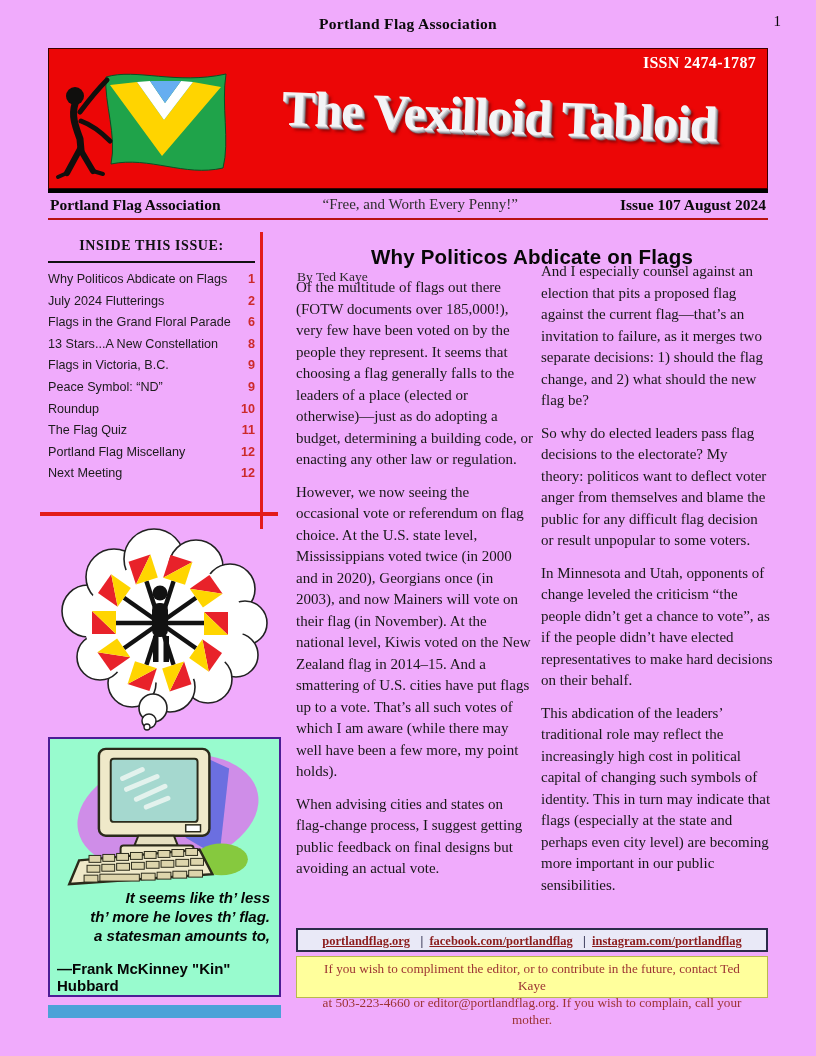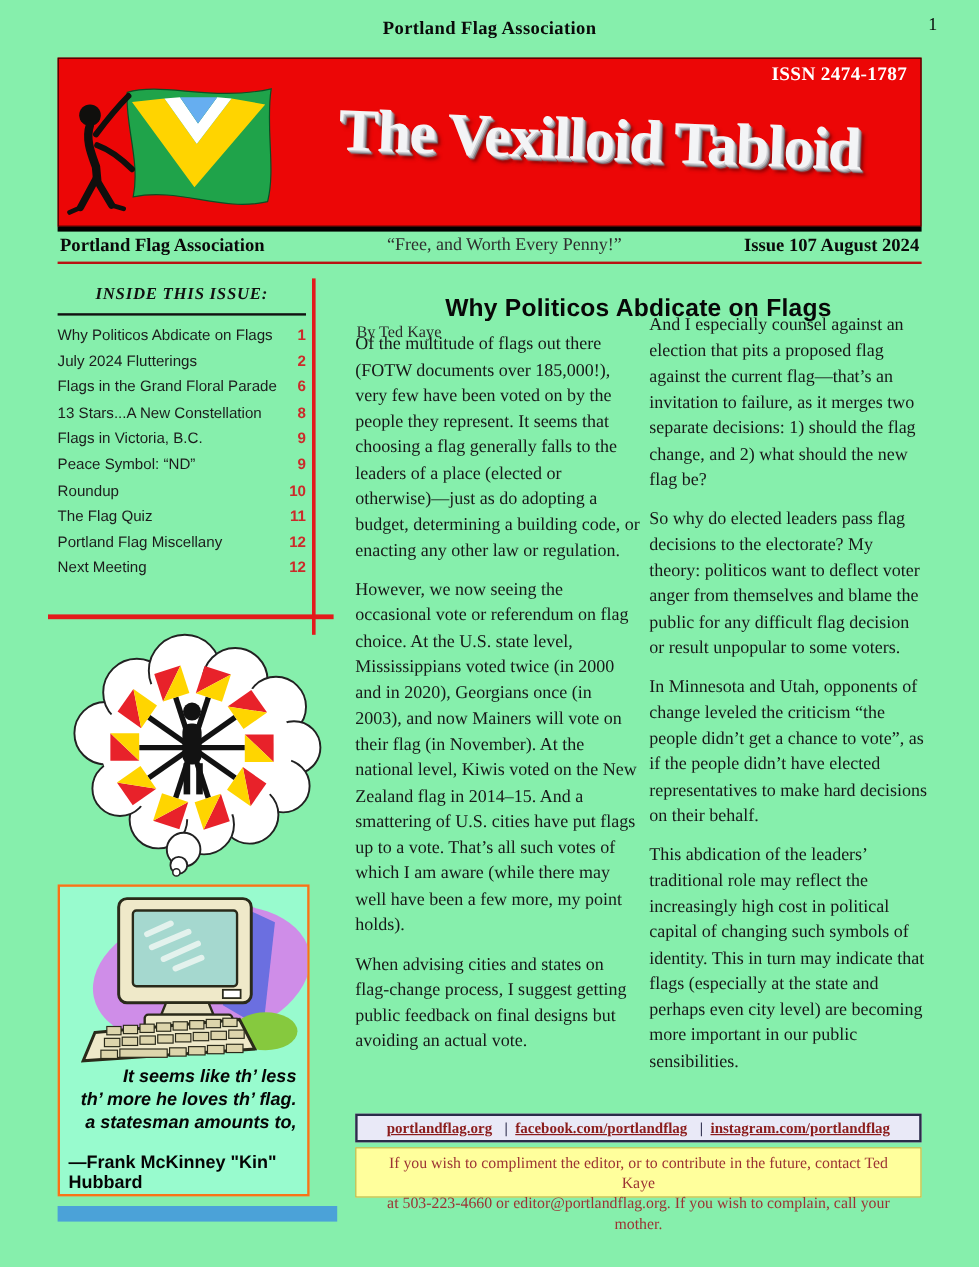--- a/index.html
+++ b/index.html
@@ -1,16 +1,16 @@
 <!DOCTYPE html>
 <html><head>
 <meta charset="utf-8">
 <style>
   html,body{margin:0;padding:0;background:#fff;}
-  .page{position:relative;width:816px;height:1056px;background:#86efac;overflow:hidden;
+  .page{position:relative;width:816px;height:1056px;background:#f0abfc;overflow:hidden;
         font-family:"Liberation Serif","DejaVu Serif",serif;color:#161616;}
 
   
   .top-header{position:absolute;left:48px;top:15px;width:720px;text-align:center;}
   .header-title{font-weight:bold;font-size:15.5px;letter-spacing:.3px;color:#0a0a0a;}
   .page-number{position:absolute;right:-13px;top:-2px;font-size:15px;color:#0a0a0a;}
 
   
   .masthead{position:absolute;left:48px;top:48px;width:720px;height:141px;background:#ec0606;border:1px solid #3a0000;box-sizing:border-box;}
   .issn{position:absolute;top:5px;right:11px;color:#ffffff;font-weight:bold;font-size:16px;letter-spacing:.3px;}
@@ -22,34 +22,34 @@
 
   
   .subheader{position:absolute;left:48px;top:189px;width:720px;height:31px;box-sizing:border-box;
     border-top:4px solid #000;border-bottom:2px solid #b81212;
     display:flex;align-items:center;justify-content:space-between;padding:1px 2px 3px;}
   .sub-left,.sub-right{font-weight:bold;font-size:15.5px;color:#0a0a0a;}
   .sub-center{font-size:15px;color:#2e2e2e;}
 
   
   .toc{position:absolute;left:48px;top:238px;width:207px;}
-  .toc-heading{text-align:center;font-weight:bold;font-size:14px;letter-spacing:.6px;color:#111;font-style:italic;}
+  .toc-heading{text-align:center;font-weight:bold;font-size:14px;letter-spacing:.6px;color:#111;}
   .toc-rule{border-top:2.5px solid #111;margin:7px 0 6px;}
   .toc-item{display:flex;justify-content:space-between;align-items:baseline;
     font-family:"Liberation Sans","DejaVu Sans",sans-serif;font-size:12.6px;line-height:21.6px;color:#1c1c1c;}
   .toc-page{color:#cc2a2a;font-weight:bold;font-size:12.6px;}
   .v-red-line{position:absolute;left:260px;top:232px;width:3px;height:297px;background:#e31b1b;}
   .h-red-line{position:absolute;left:40px;top:512px;width:238px;height:4px;background:#e31b1b;}
 
   
   .bubble-svg{position:absolute;left:52px;top:526px;width:222px;height:210px;}
 
   
-  .quote-card{position:absolute;left:48px;top:737px;width:210px;height:260px;background:#98fbce;
-    border:2px solid #f97316;box-sizing:border-box;overflow:hidden;}
+  .quote-card{position:absolute;left:48px;top:737px;width:233px;height:260px;background:#98fbce;
+    border:2px solid #4c1d95;box-sizing:border-box;overflow:hidden;}
   .card-svg{display:block;width:229px;height:148px;}
   .quote-text{text-align:right;padding:2px 9px 0 12px;font-family:"Liberation Sans","DejaVu Sans",sans-serif;
     font-weight:bold;font-style:italic;font-size:15px;line-height:1.25;color:#050505;}
   .quote-attrib{padding:15px 4px 0 7px;font-family:"Liberation Sans","DejaVu Sans",sans-serif;
     font-weight:bold;font-size:15px;color:#050505;}
   .blue-bar{position:absolute;left:48px;top:1005px;width:233px;height:13px;background:#4ba2d8;}
 
   
   .article-title{position:absolute;left:296px;top:231px;width:472px;text-align:center;
     font-family:"Liberation Sans","DejaVu Sans",sans-serif;font-weight:bold;font-size:20.5px;letter-spacing:.2px;color:#080808;}

